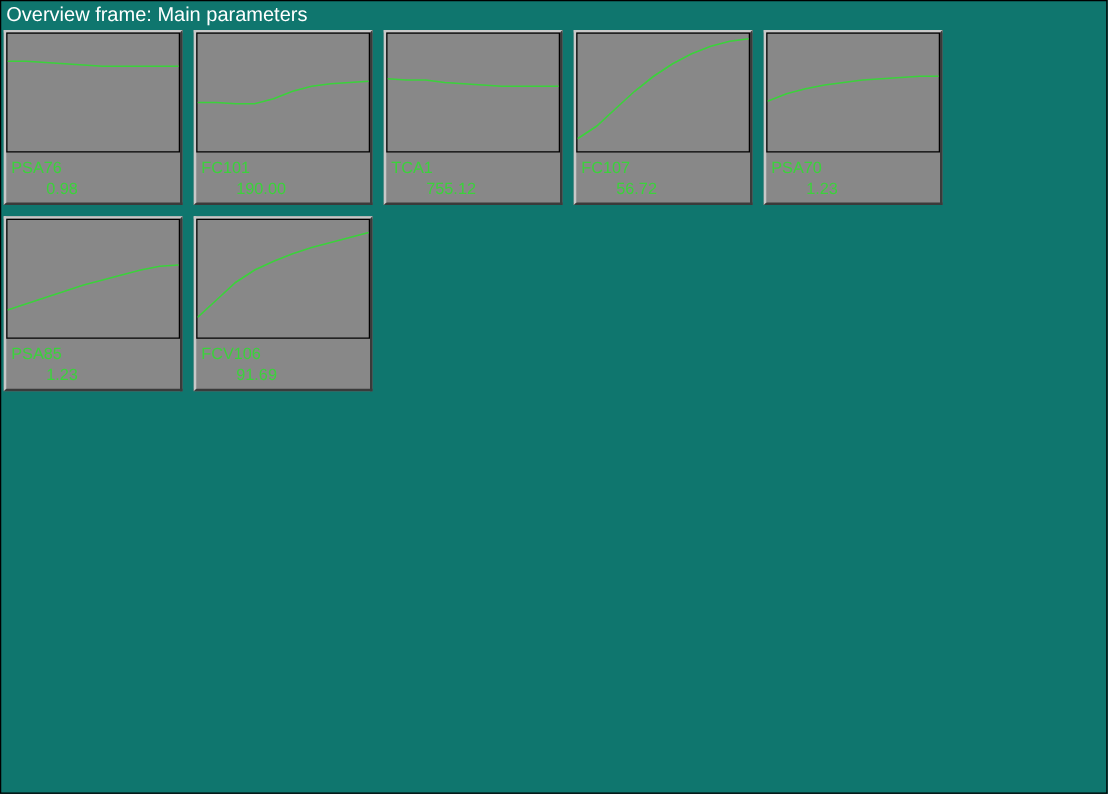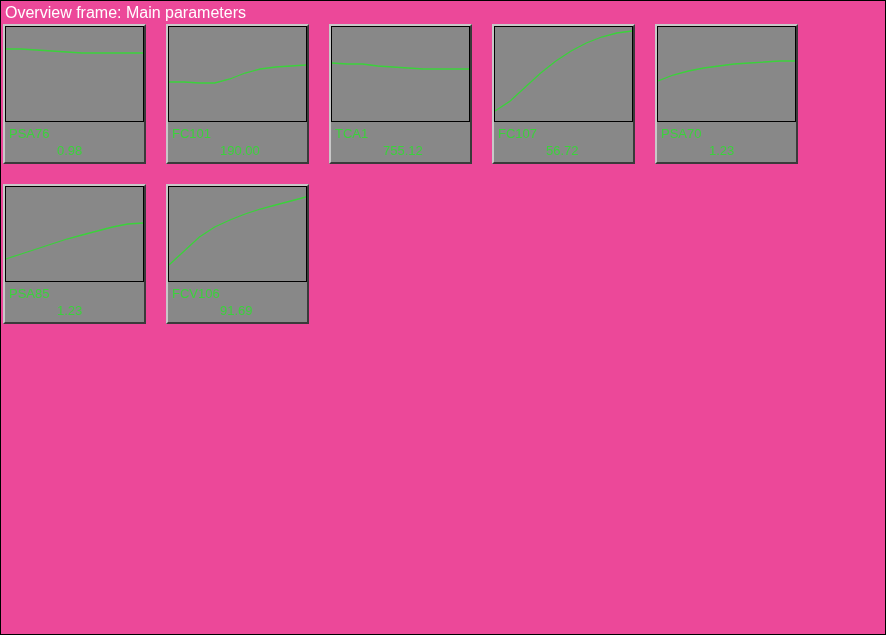--- a/index.html
+++ b/index.html
@@ -6,33 +6,33 @@
   html, body { width: 886px; height: 635px; }
   body {
     background: #555;
     font-family: Arial, Helvetica, sans-serif;
     overflow: hidden;
   }
   .outer-frame {
     width: 886px;
     height: 635px;
     border: 1px solid #000;
-    background: #ec4899;
+    background: #0f766e;
     position: relative;
   }
   .title {
     color: #fff;
     font-size: 16px;
     padding: 3px 4px 2px 4px;
   }
   .grid {
     display: flex;
     flex-wrap: wrap;
     padding: 0 2px;
-    gap: 20px;
+    gap: 9px;
   }
   .tile {
     width: 143px;
     height: 140px;
     background: #888;
     border-top: 2px solid #c8c8c8;
     border-left: 2px solid #c8c8c8;
     border-right: 2px solid #3a3a3a;
     border-bottom: 2px solid #3a3a3a;
     position: relative;
@@ -58,21 +58,21 @@
   }
   .name {
     position: absolute;
     left: 4px;
     top: 100px;
     color: #3bd23b;
     font-size: 13px;
   }
   .value {
     position: absolute;
-    left: 52px;
+    left: 32px;
     top: 117px;
     color: #3bd23b;
     font-size: 13px;
   }
 </style>
 </head>
 <body>
 
 <div class="outer-frame">
   <div class="title">Overview frame: Main parameters</div>

